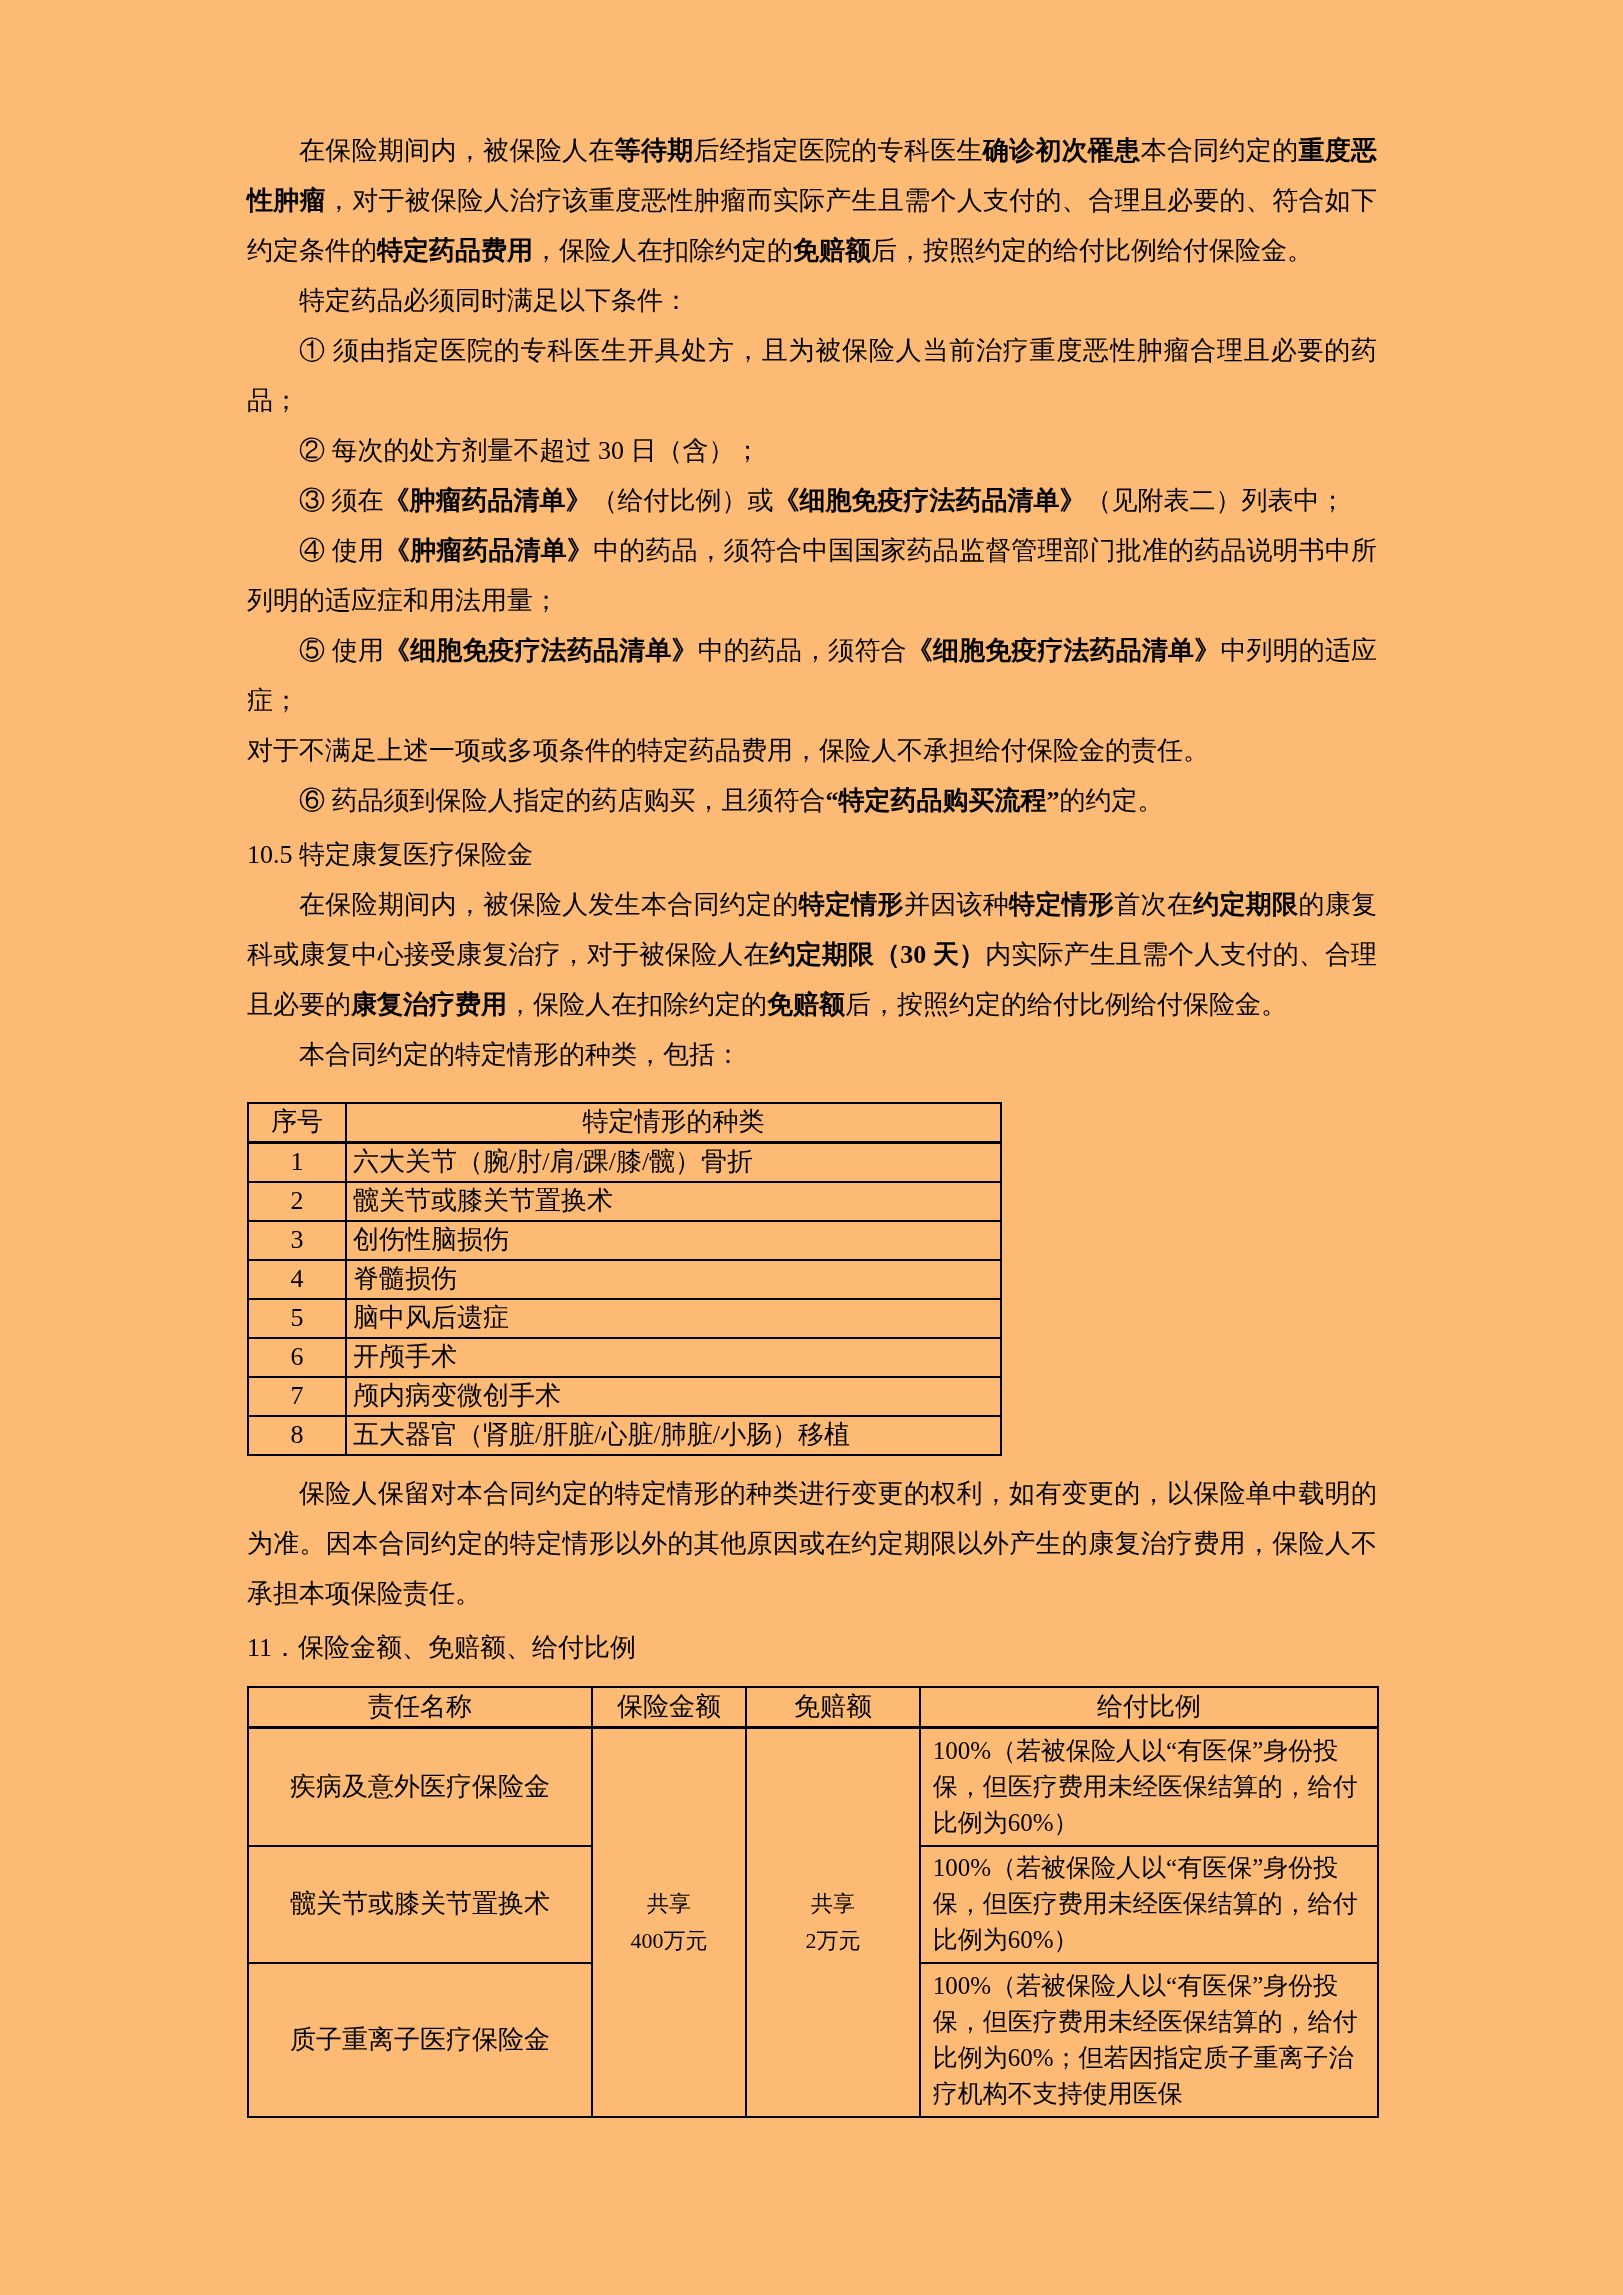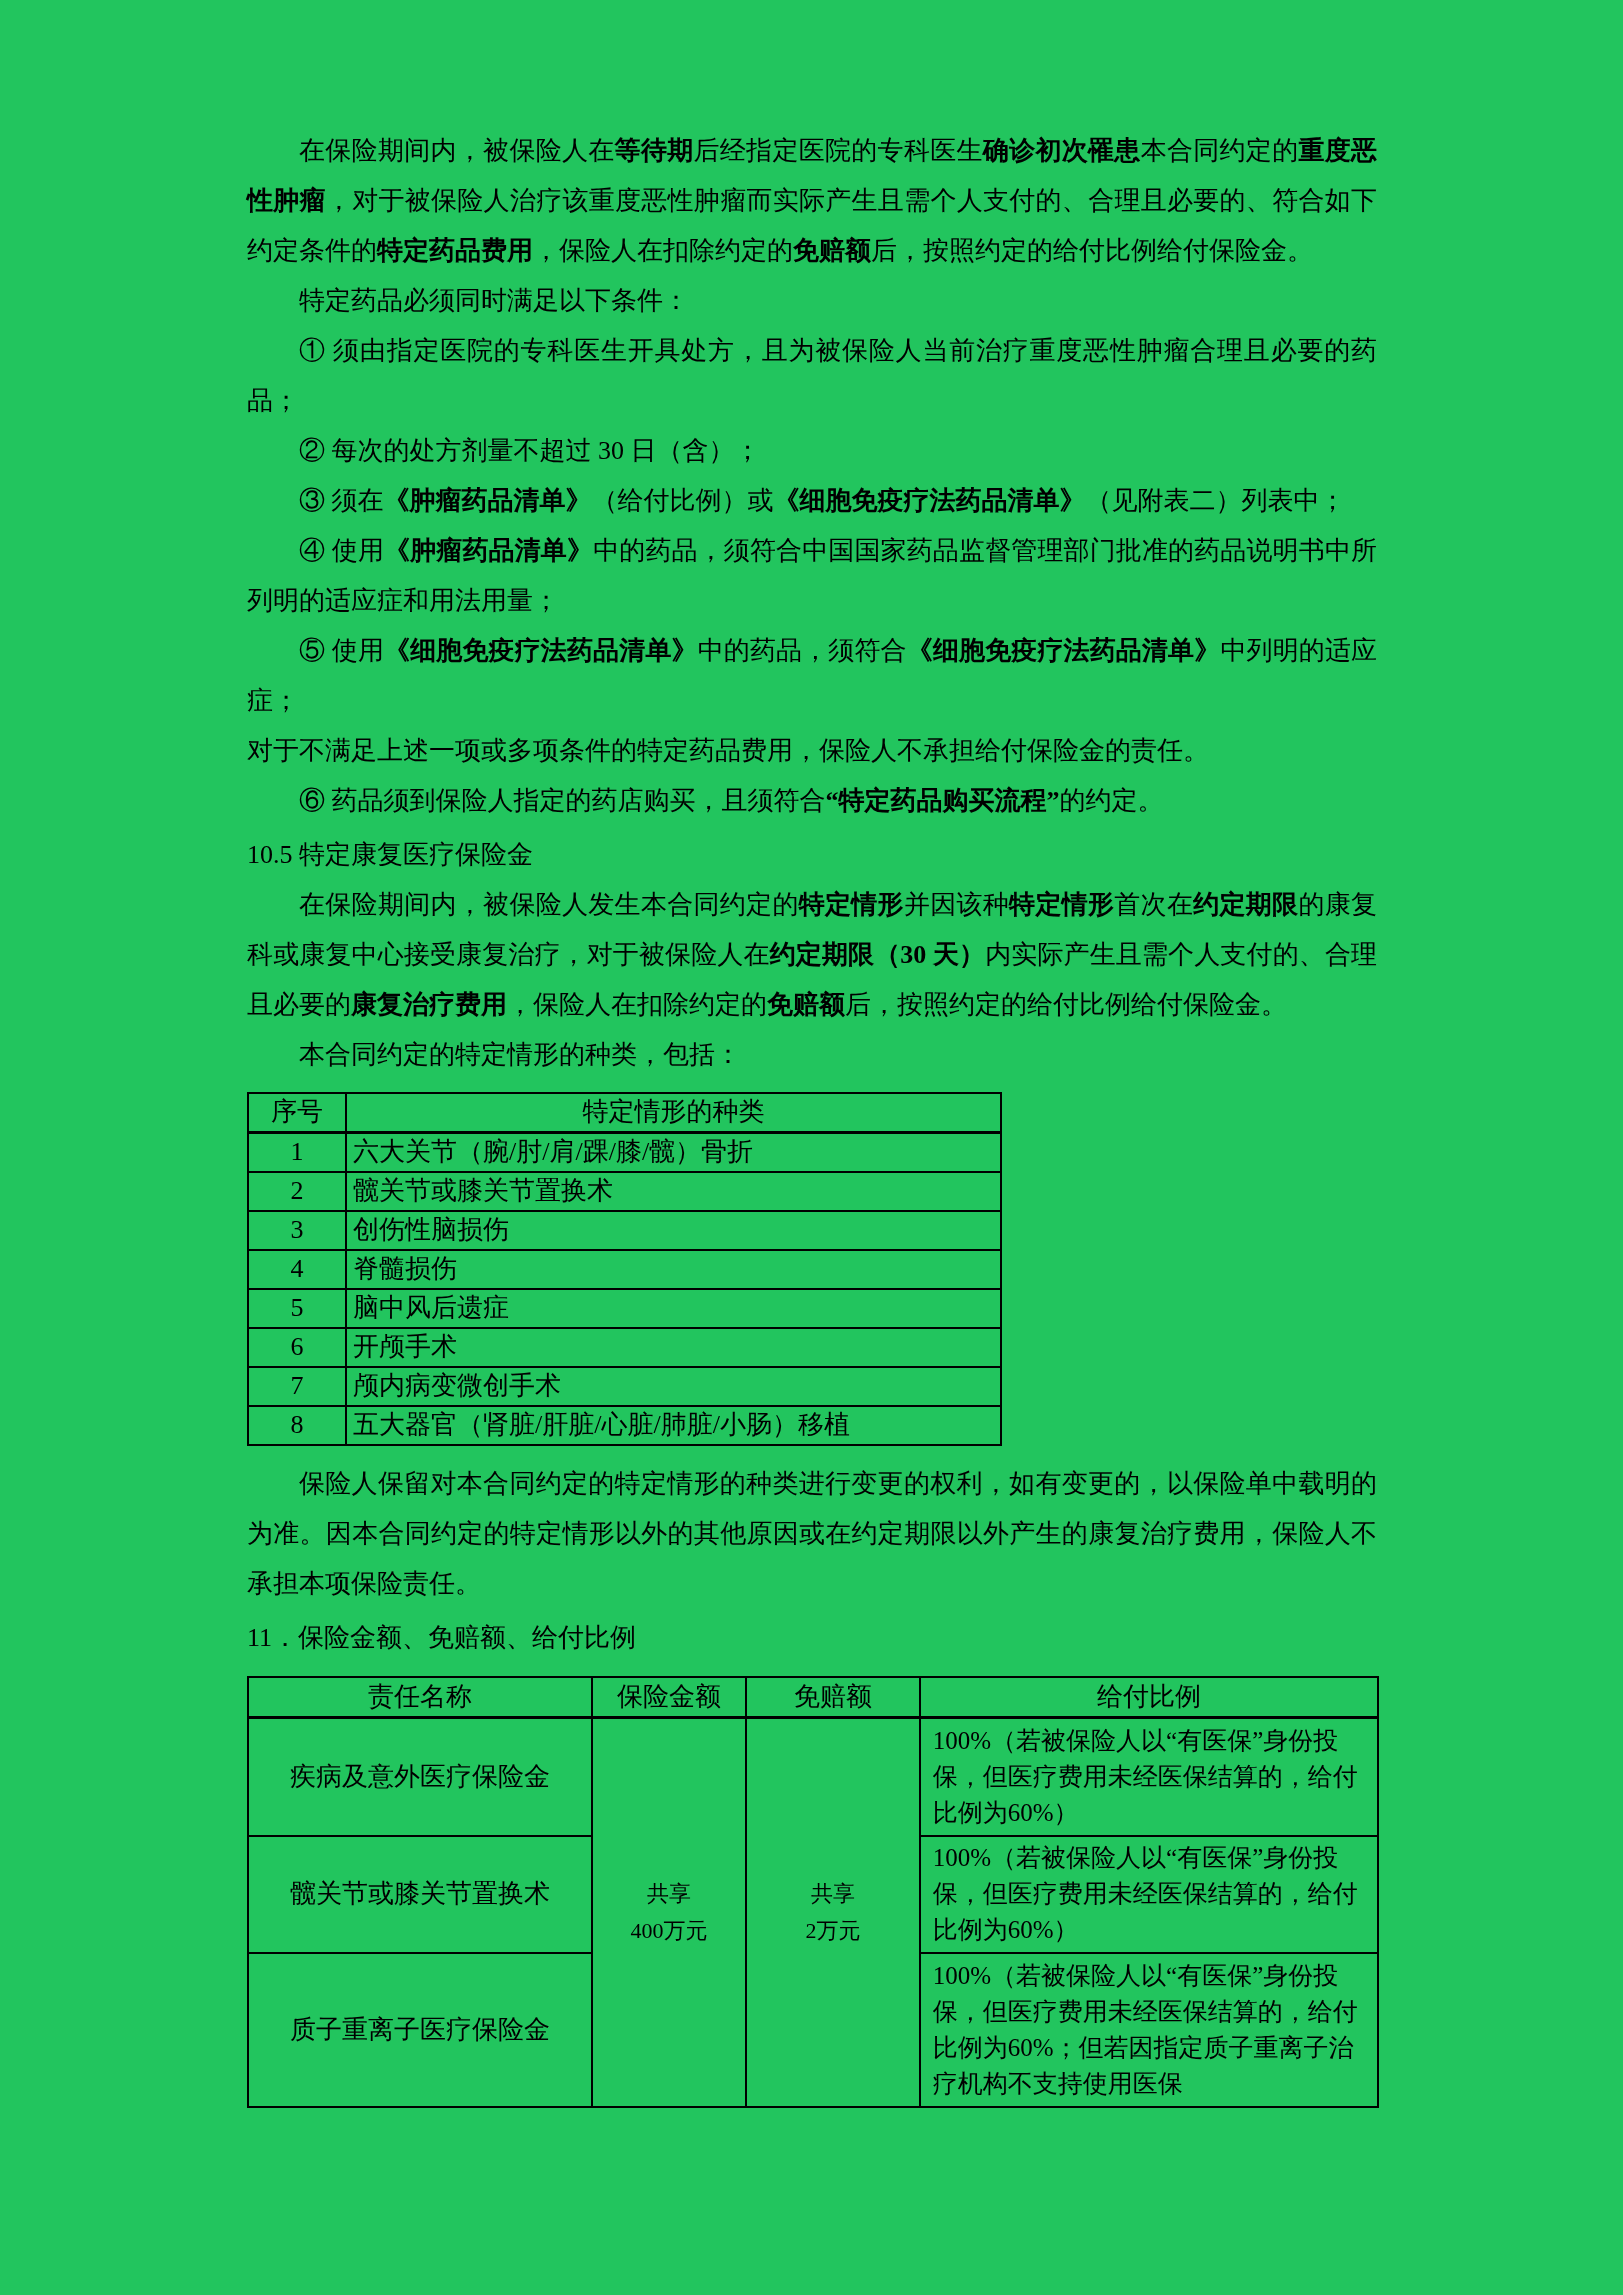--- a/index.html
+++ b/index.html
@@ -1,19 +1,19 @@
 <!DOCTYPE html>
 <html style="font-size:10.5px"><head>
 <meta charset="utf-8">
 <style>
   html,body{margin:0;padding:0;background:#ffffff;}
   .page{
     position:relative;
     width:1623px;height:2295px;
-    background:#22c55e;color:#000000;
+    background:#fdba74;color:#000000;
     font-family:"Liberation Serif","DejaVu Serif",serif;
     overflow:hidden;
   }
   .content{
     position:absolute;left:247px;top:126px;width:1130px;
     font-size:26px;line-height:50px;
   }
   p.para{margin:0;padding:0;text-align:justify;}
   p.indent{text-indent:2em;}
   .heading{margin:3.9px 0 0 0;font-size:26px;line-height:50px;font-weight:normal;}
@@ -21,21 +21,21 @@
 
   table.tbl{border-collapse:collapse;table-layout:fixed;}
   table.tbl td,table.tbl th{
     border:2px solid #000;
     font-weight:normal;font-size:26px;
     padding:0;
   }
   table.tbl tr{page-break-inside:avoid;}
 
   
-  table.situations{width:753px;margin-top:12px;}
+  table.situations{width:753px;margin-top:22px;}
   table.situations{border:2.6px solid #000;}
   table.situations th{border-bottom:3.3px solid #000;height:37px;text-align:center;line-height:34px;}
   table.situations td{height:37px;line-height:34px;border-top-width:2.6px;}
   table.situations .c{text-align:center;}
   table.situations .name{padding-left:6px;text-align:left;}
 
   
   table.benefits{width:1130px;margin-top:13px;border:2.6px solid #000;}
   table.benefits th{height:38px;text-align:center;line-height:35px;border-bottom:3.3px solid #000;}
   table.benefits td{vertical-align:middle;border-top-width:2.6px;}

